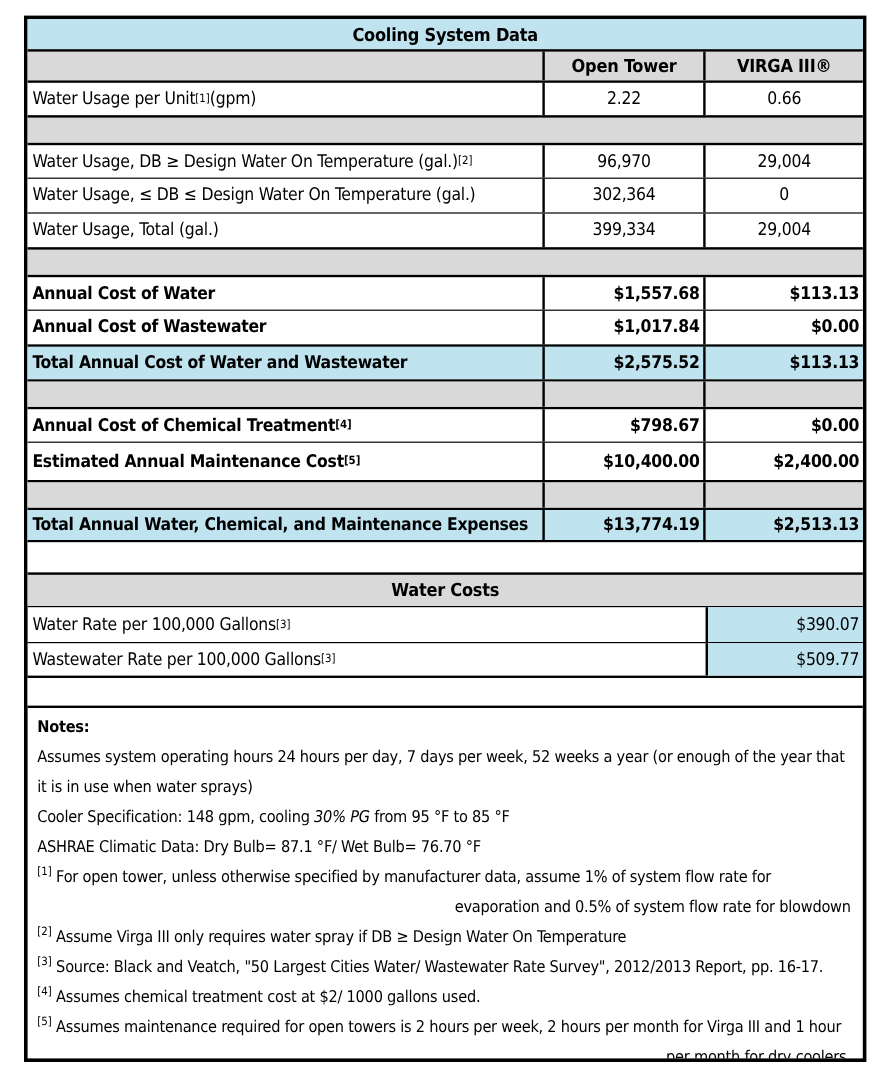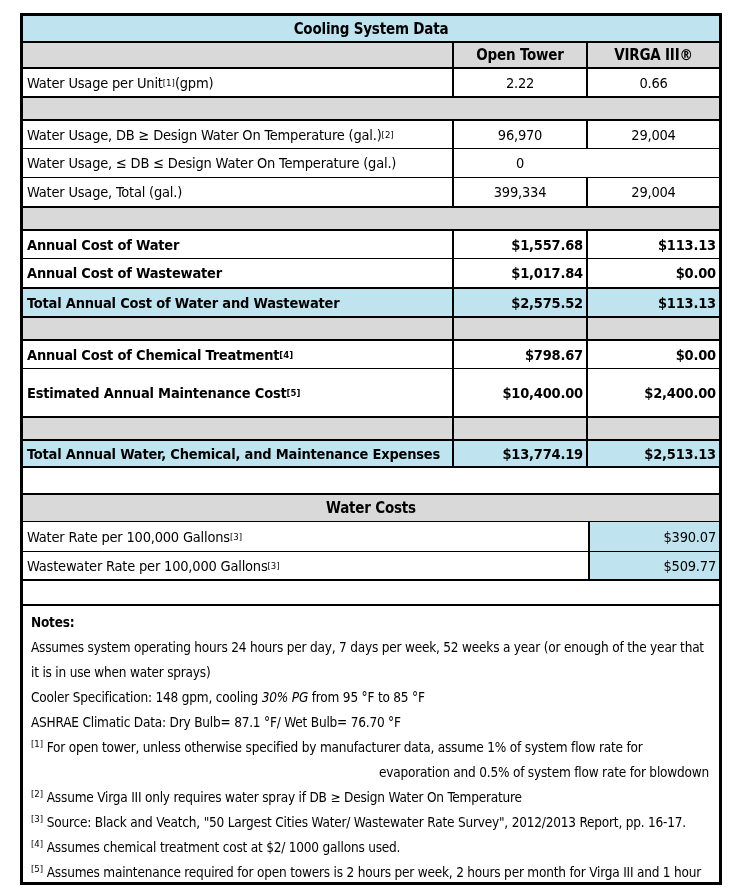--- a/index.html
+++ b/index.html
@@ -42,21 +42,21 @@
   }
   .r-heads { height: 26px; background: var(--gray, #D9D9D9); font-weight: bold; font-size: 15px; }
   .r-heads .cell { justify-content: center; }
 
   .r-data { height: 29px; font-size: 14.5px; background: #fff; }
   .r-data .label { padding-left: 4px; }
   .r-data .val-center { justify-content: center; }
   .r-data .val-right  { justify-content: flex-end; padding-right: 3px; }
   .r-data.bold { font-weight: bold; }
   .r-data.hl, .r-data.hl .cell { background: var(--blue, #BFE3EF); }
-  .r-data.tall { height: 48px; }
+  .r-data.tall { height: 32px; }
 
   .r-spacer { height: 23px; background: var(--gray, #D9D9D9); }
   .r-spacer .cell { background: var(--gray, #D9D9D9); }
 
   .gap { height: 25px; background: #fff; flex: none; }
 
   
   .r-wctitle {
     height: 28px;
     background: var(--gray, #D9D9D9);
@@ -107,20 +107,21 @@
         <div class="cell v3 val-center">0.66</div>
       </div>
       <div class="row r-spacer bt2"></div>
       <div class="grid r-data bt2">
         <div class="cell label">Water Usage, DB ≥ Design Water On Temperature (gal.)<sup>[2]</sup></div>
         <div class="cell v2 val-center">96,970</div>
         <div class="cell v3 val-center">29,004</div>
       </div>
       <div class="grid r-data bt1">
         <div class="cell label">Water Usage, ≤ DB ≤ Design Water On Temperature (gal.)</div>
+        <div class="cell v2 val-center">302,364</div>
         <div class="cell v3 val-center">0</div>
       </div>
       <div class="grid r-data bt1">
         <div class="cell label">Water Usage, Total (gal.)</div>
         <div class="cell v2 val-center">399,334</div>
         <div class="cell v3 val-center">29,004</div>
       </div>
       <div class="row r-spacer bt2"></div>
       <div class="grid r-data bold bt2">
         <div class="cell label">Annual Cost of Water</div>

